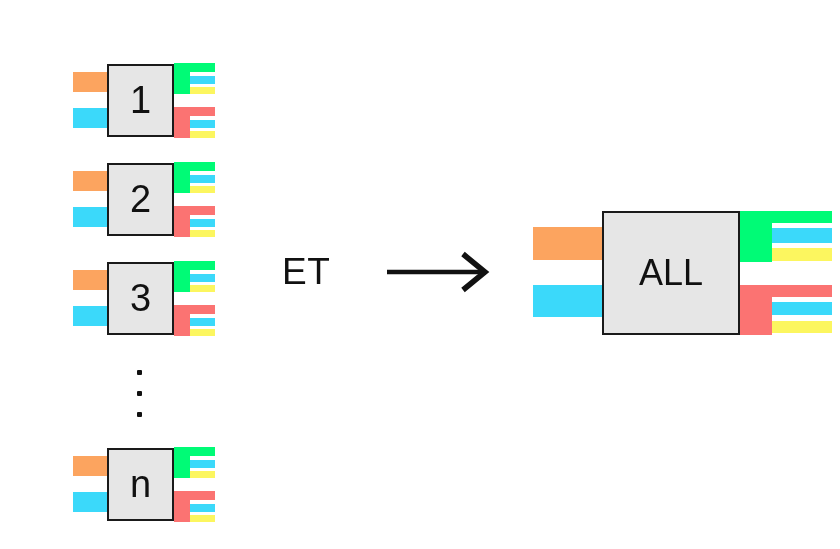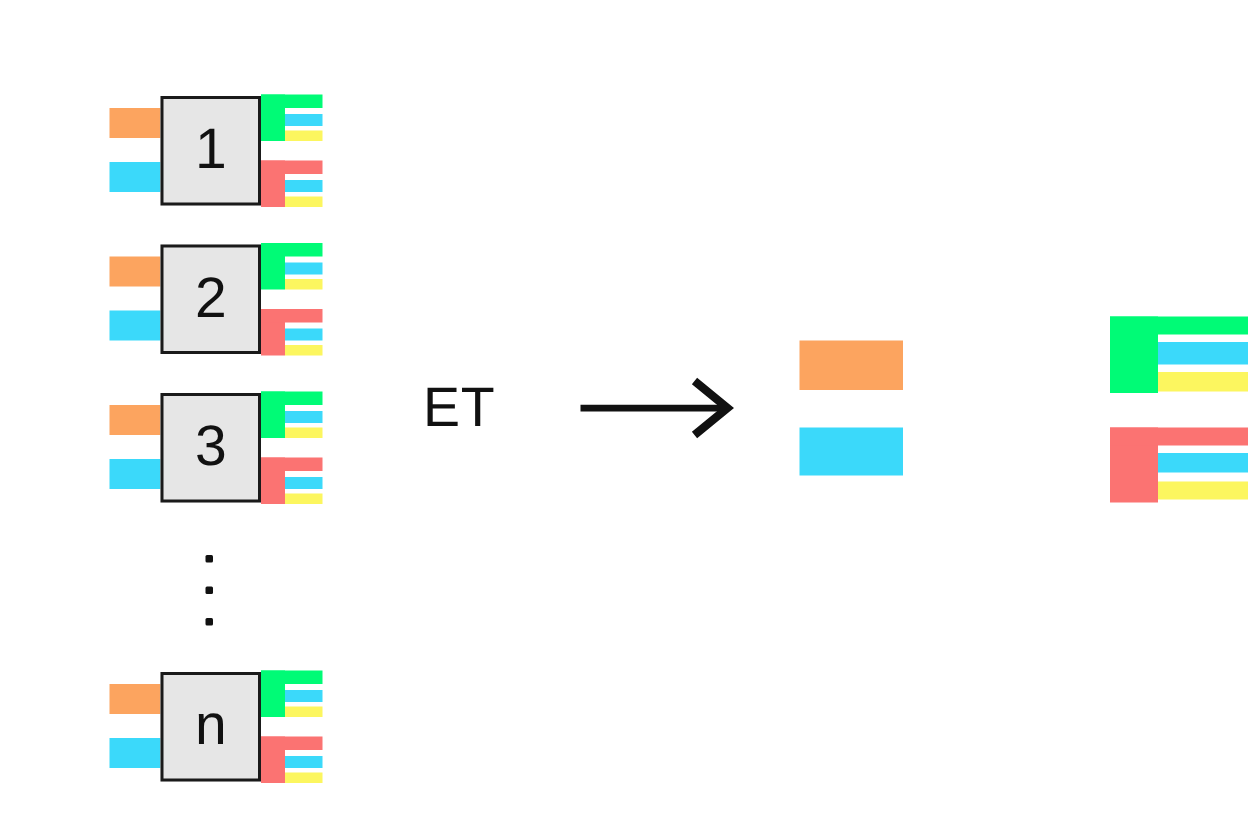--- a/index.html
+++ b/index.html
@@ -213,20 +213,23 @@
   <div class="arrow-wrap">
     <svg width="108" height="46" viewBox="0 0 108 46" xmlns="http://www.w3.org/2000/svg">
       <line x1="2" y1="23" x2="99" y2="23" stroke="#111111" stroke-width="4.5"></line>
       <polyline points="78,5 100,23 78,41" fill="none" stroke="#111111" stroke-width="5.5"></polyline>
     </svg>
   </div>
 
   <div class="unit-b">
     <div class="wire-top c-orange"></div>
     <div class="wire-bot c-cyan"></div>
+    <div class="block">
+      <span>ALL</span>
+    </div>
     <div class="comb-b pos-top">
       <div class="bar-v c-green"></div>
       <div class="strip-top c-green"></div>
       <div class="strip-mid c-cyan"></div>
       <div class="strip-bot c-yellow"></div>
     </div>
     <div class="comb-b pos-bot">
       <div class="bar-v c-red"></div>
       <div class="strip-top c-red"></div>
       <div class="strip-mid c-cyan"></div>

